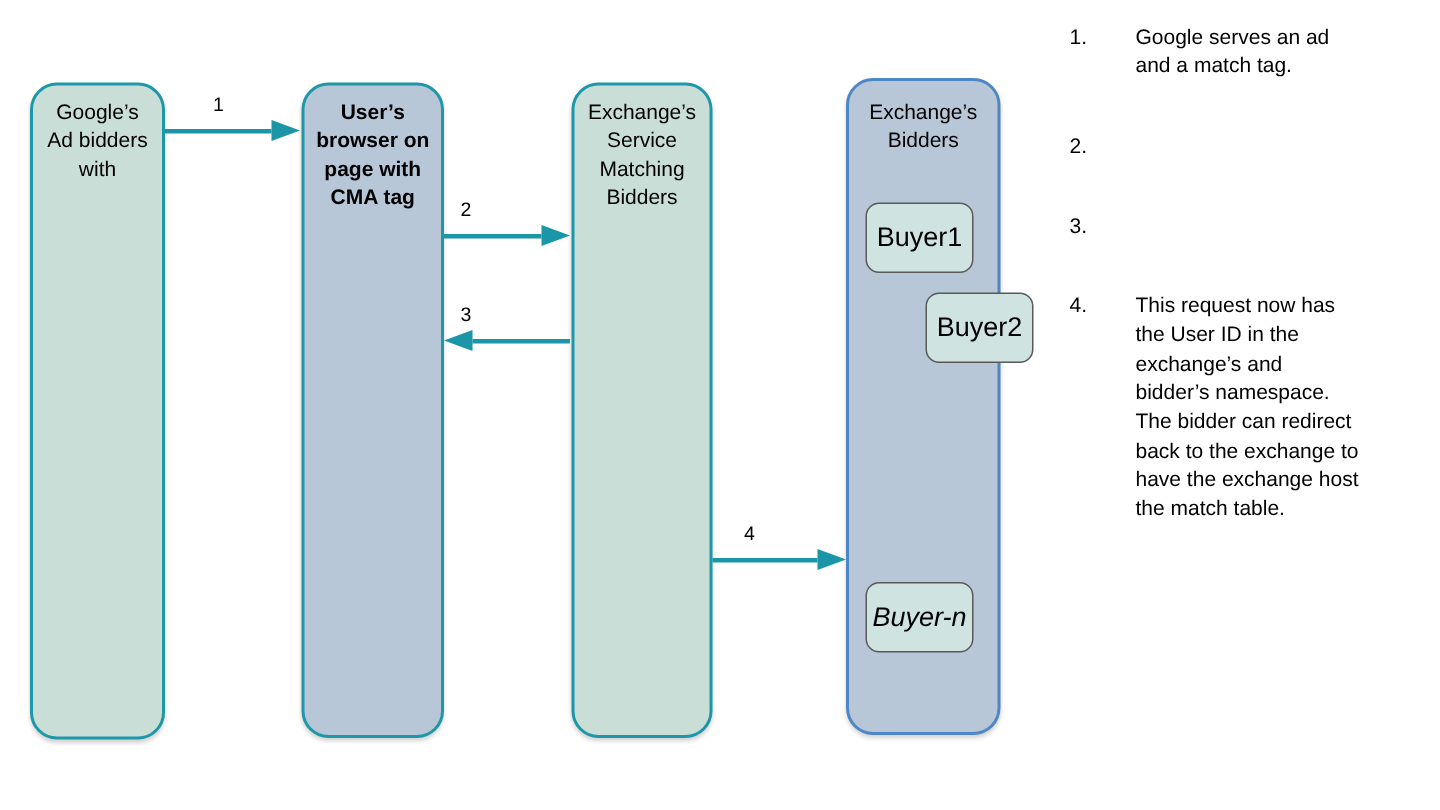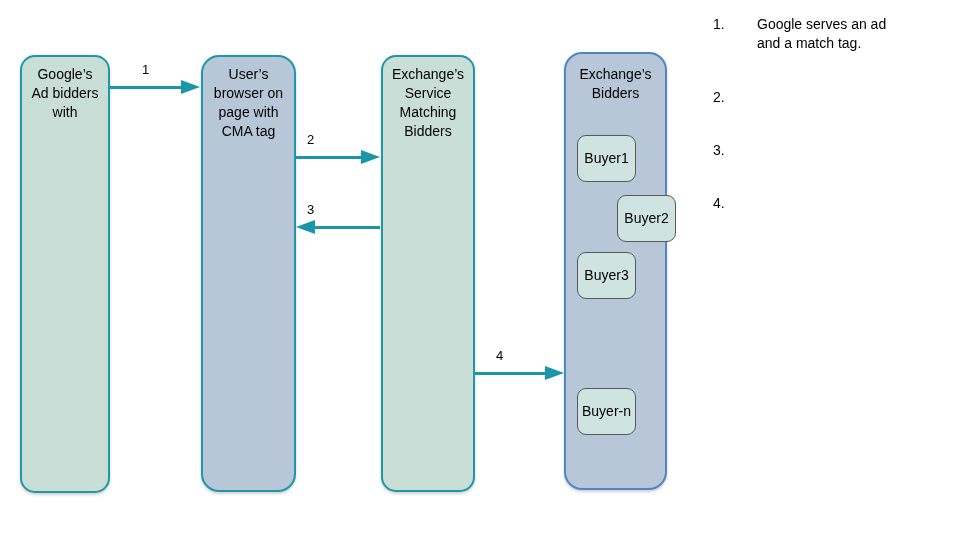--- a/index.html
+++ b/index.html
@@ -20,46 +20,46 @@
   .node {
     position: absolute;
     border-radius: 18px;
     border: 2px solid #1e98a8;
     box-shadow: 0 2px 3px rgba(0,0,0,0.18);
     text-align: center;
     font-size: 14px;
     line-height: 19px;
     padding-top: 8px;
   }
-  .node.green { background: #c9ded6; border-radius: 15px; }
+  .node.green { background: #c9ded6; }
   .node.blue  { background: #b7c7d8; }
   .node.blue-border { border-color: #4e86c6; }
 
   #node-google   { left: 20px;  top: 55px; width: 90px;  height: 438px; }
-  #node-browser  { left: 201px; top: 55px; width: 95px;  height: 437px; }
+  #node-browser  { left: 201px; top: 55px; width: 95px;  height: 437px; font-weight: bold; }
   #node-cms      { left: 381px; top: 55px; width: 94px;  height: 437px; }
   #node-bidders  { left: 564px; top: 52px; width: 103px; height: 438px; padding-top: 11px; }
 
   
   .buyer {
     position: absolute;
     left: 11px;
-    width: 59px;
+    width: 72px;
     height: 47px;
     background: #cfe4e1;
     border: 1.5px solid #595959;
     border-radius: 9px;
-    font-size: 14px;
+    font-size: 18px;
     line-height: 44px;
     text-align: center;
   }
   #buyer-1 { top: 81px; }
   #buyer-2 { top: 141px; margin-left: 40px; }
   #buyer-3 { top: 198px; }
-  #buyer-n { top: 334px; }
+  #buyer-n { top: 334px; font-style: italic; }
 
   
   .arrow {
     position: absolute;
     height: 14px;
     display: flex;
     align-items: center;
   }
   .arrow .shaft { flex: 1; height: 3px; background: #1a96a8; }
   .arrow .head-right {
@@ -128,21 +128,20 @@
     <div>Service</div>
     <div>Matching</div>
     <div>Bidders</div>
   </div>
 
   <div class="node blue blue-border" id="node-bidders">
     <div>Exchange’s</div>
     <div>Bidders</div>
     <div class="buyer" id="buyer-1">Buyer1</div>
     <div class="buyer" id="buyer-2">Buyer2</div>
-    <div class="buyer" id="buyer-3">Buyer3</div>
     <div class="buyer" id="buyer-n">Buyer-n</div>
   </div>
 
   <div class="arrow" id="arrow-1">
     <div class="shaft"></div>
     <div class="head-right"></div>
   </div>
   <div class="arrow" id="arrow-2">
     <div class="shaft"></div>
     <div class="head-right"></div>
@@ -167,16 +166,17 @@
       <div class="txt">Google serves an ad and a match tag.</div>
     </div>
     <div class="step">
       <div class="num">2.</div>
     </div>
     <div class="step">
       <div class="num">3.</div>
     </div>
     <div class="step">
       <div class="num">4.</div>
+      <div class="txt">This request now has the User ID in the exchange’s and bidder’s namespace. The bidder can redirect back to the exchange to have the exchange host the match table.</div>
     </div>
   </div>
 
 </div>
 
 </body></html>

